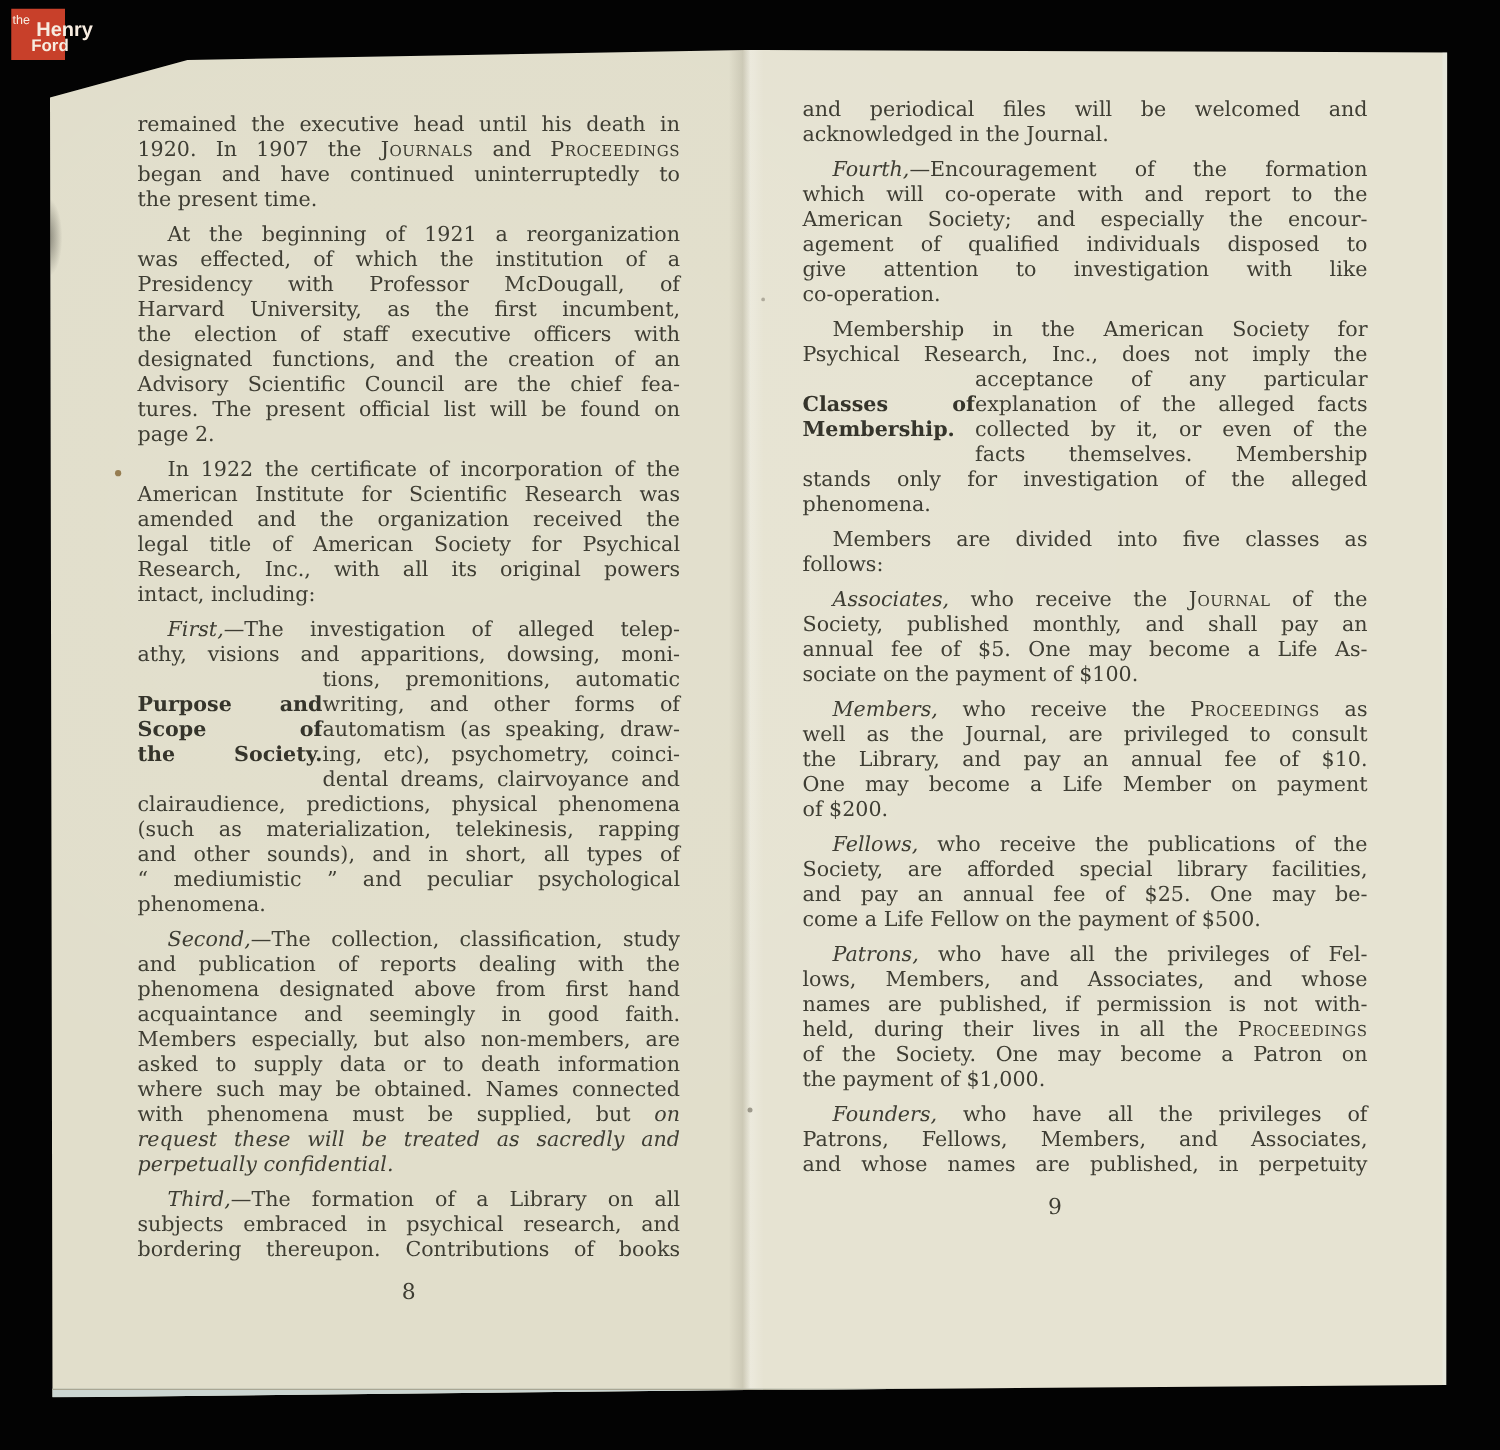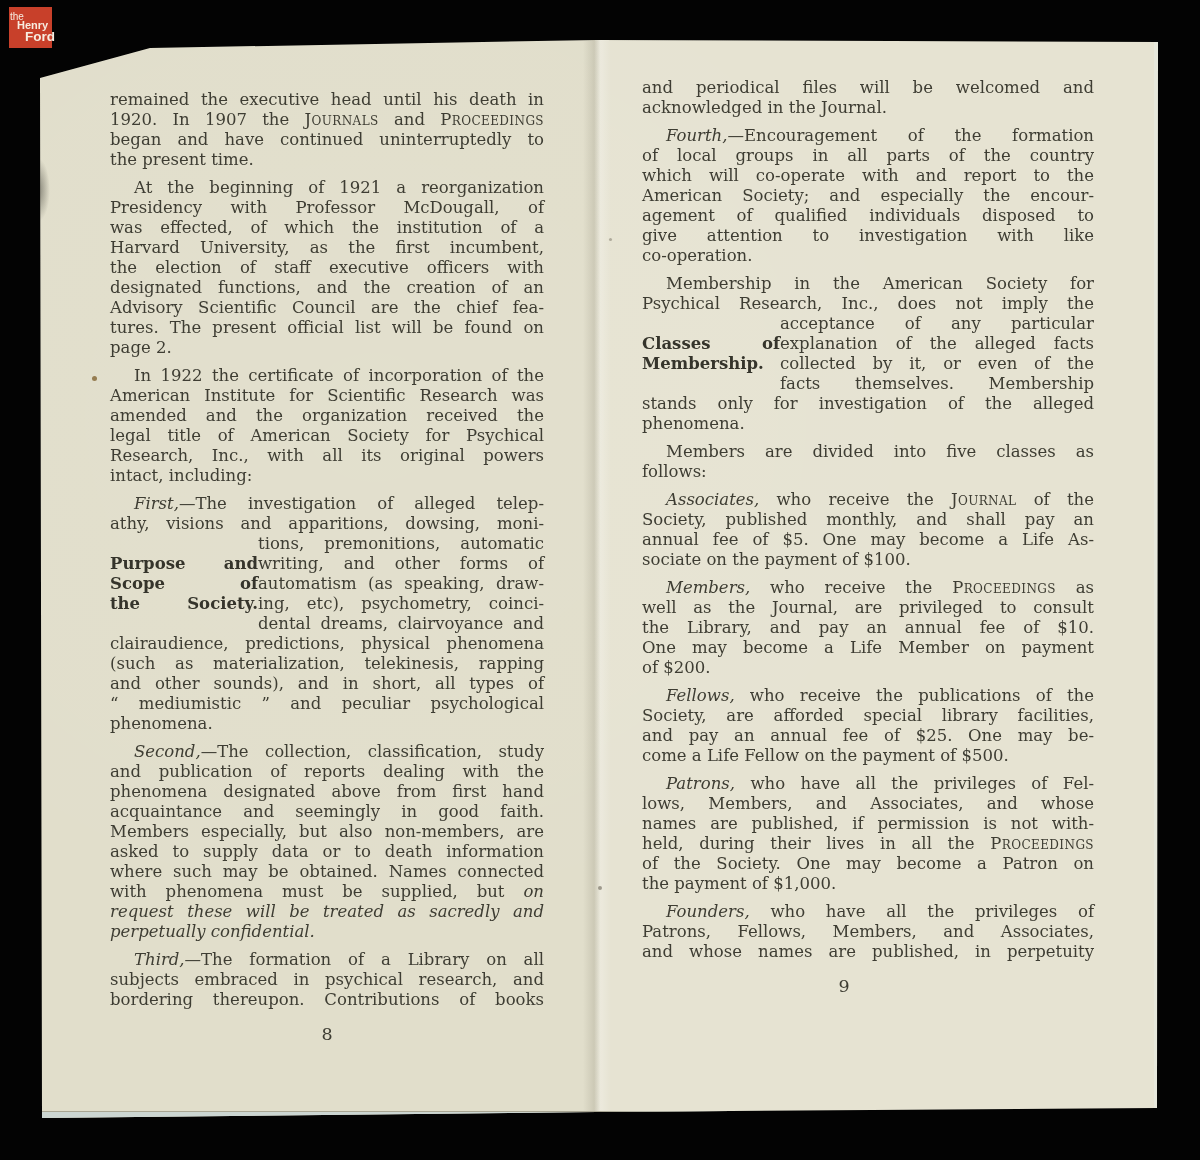--- a/index.html
+++ b/index.html
@@ -21,21 +21,21 @@
   }
 
   
   .logo{
     position:absolute;left:9px;top:7px;width:43px;height:41px;
     background:var(--logo-red);
     font-family:"Liberation Sans","DejaVu Sans",sans-serif;
     color:#f7ece0;z-index:5;
   }
   .logo .the{position:absolute;left:1px;top:0px;font-size:10px;font-weight:400;letter-spacing:0;}
-  .logo .henry{position:absolute;left:8px;top:8px;font-size:11px;font-weight:700;}
+  .logo .henry{position:absolute;left:20px;top:8px;font-size:16px;font-weight:700;}
   .logo .ford{position:absolute;left:4px;top:20px;font-size:13.5px;font-weight:700;padding-left:12px;}
 
   
   .book{
     position:absolute;left:38px;top:40px;width:1120px;height:1078px;
     background:
       radial-gradient(ellipse at 30% 35%, rgba(255,255,255,0.05), transparent 60%),
       linear-gradient(90deg, var(--page-left) 0 49.6%, var(--page-right) 50.4% 100%);
     clip-path:polygon(112px 8px, 559px 0px, 1120px 2px, 1119px 1068px, 559px 1072px, 4px 1078px, 2px 38px);
   }
@@ -102,22 +102,22 @@
 
     <div class="textcol text-left">
         <div class="para">
           <div class="line">remained the executive head until his death in</div>
           <div class="line">1920.  In 1907 the <span class="sc">Journals</span> and <span class="sc">Proceedings</span></div>
           <div class="line">began and have continued uninterruptedly to</div>
           <div class="line endline">the present time.</div>
         </div>
         <div class="para">
           <div class="line"><span class="ind"></span>At the beginning of 1921 a reorganization</div>
+          <div class="line">was effected, of which the institution of a</div>
           <div class="line">Presidency with Professor McDougall, of</div>
-          <div class="line">was effected, of which the institution of a</div>
           <div class="line">Harvard University, as the first incumbent,</div>
           <div class="line">the election of staff executive officers with</div>
           <div class="line">designated functions, and the creation of an</div>
           <div class="line">Advisory Scientific Council are the chief fea-</div>
           <div class="line">tures.  The present official list will be found on</div>
           <div class="line endline">page 2.</div>
         </div>
         <div class="para">
           <div class="line"><span class="ind"></span>In 1922 the certificate of incorporation of the</div>
           <div class="line">American Institute for Scientific Research was</div>
@@ -174,21 +174,20 @@
         </div>
         <div class="pagenum">8</div>
       </div>
     <div class="textcol text-right">
         <div class="para">
           <div class="line">and periodical files will be welcomed and</div>
           <div class="line endline">acknowledged in the Journal.</div>
         </div>
         <div class="para">
           <div class="line"><span class="ind"></span><i>Fourth,</i>—Encouragement of the formation</div>
-          <div class="line">of local groups in all parts of the country</div>
           <div class="line">which will co-operate with and report to the</div>
           <div class="line">American Society; and especially the encour-</div>
           <div class="line">agement of qualified individuals disposed to</div>
           <div class="line">give attention to investigation with like</div>
           <div class="line endline">co-operation.</div>
         </div>
         <div class="para">
           <div class="line"><span class="ind"></span>Membership in the American Society for</div>
           <div class="line">Psychical Research, Inc., does not imply the</div>
           <div class="line twocol">

